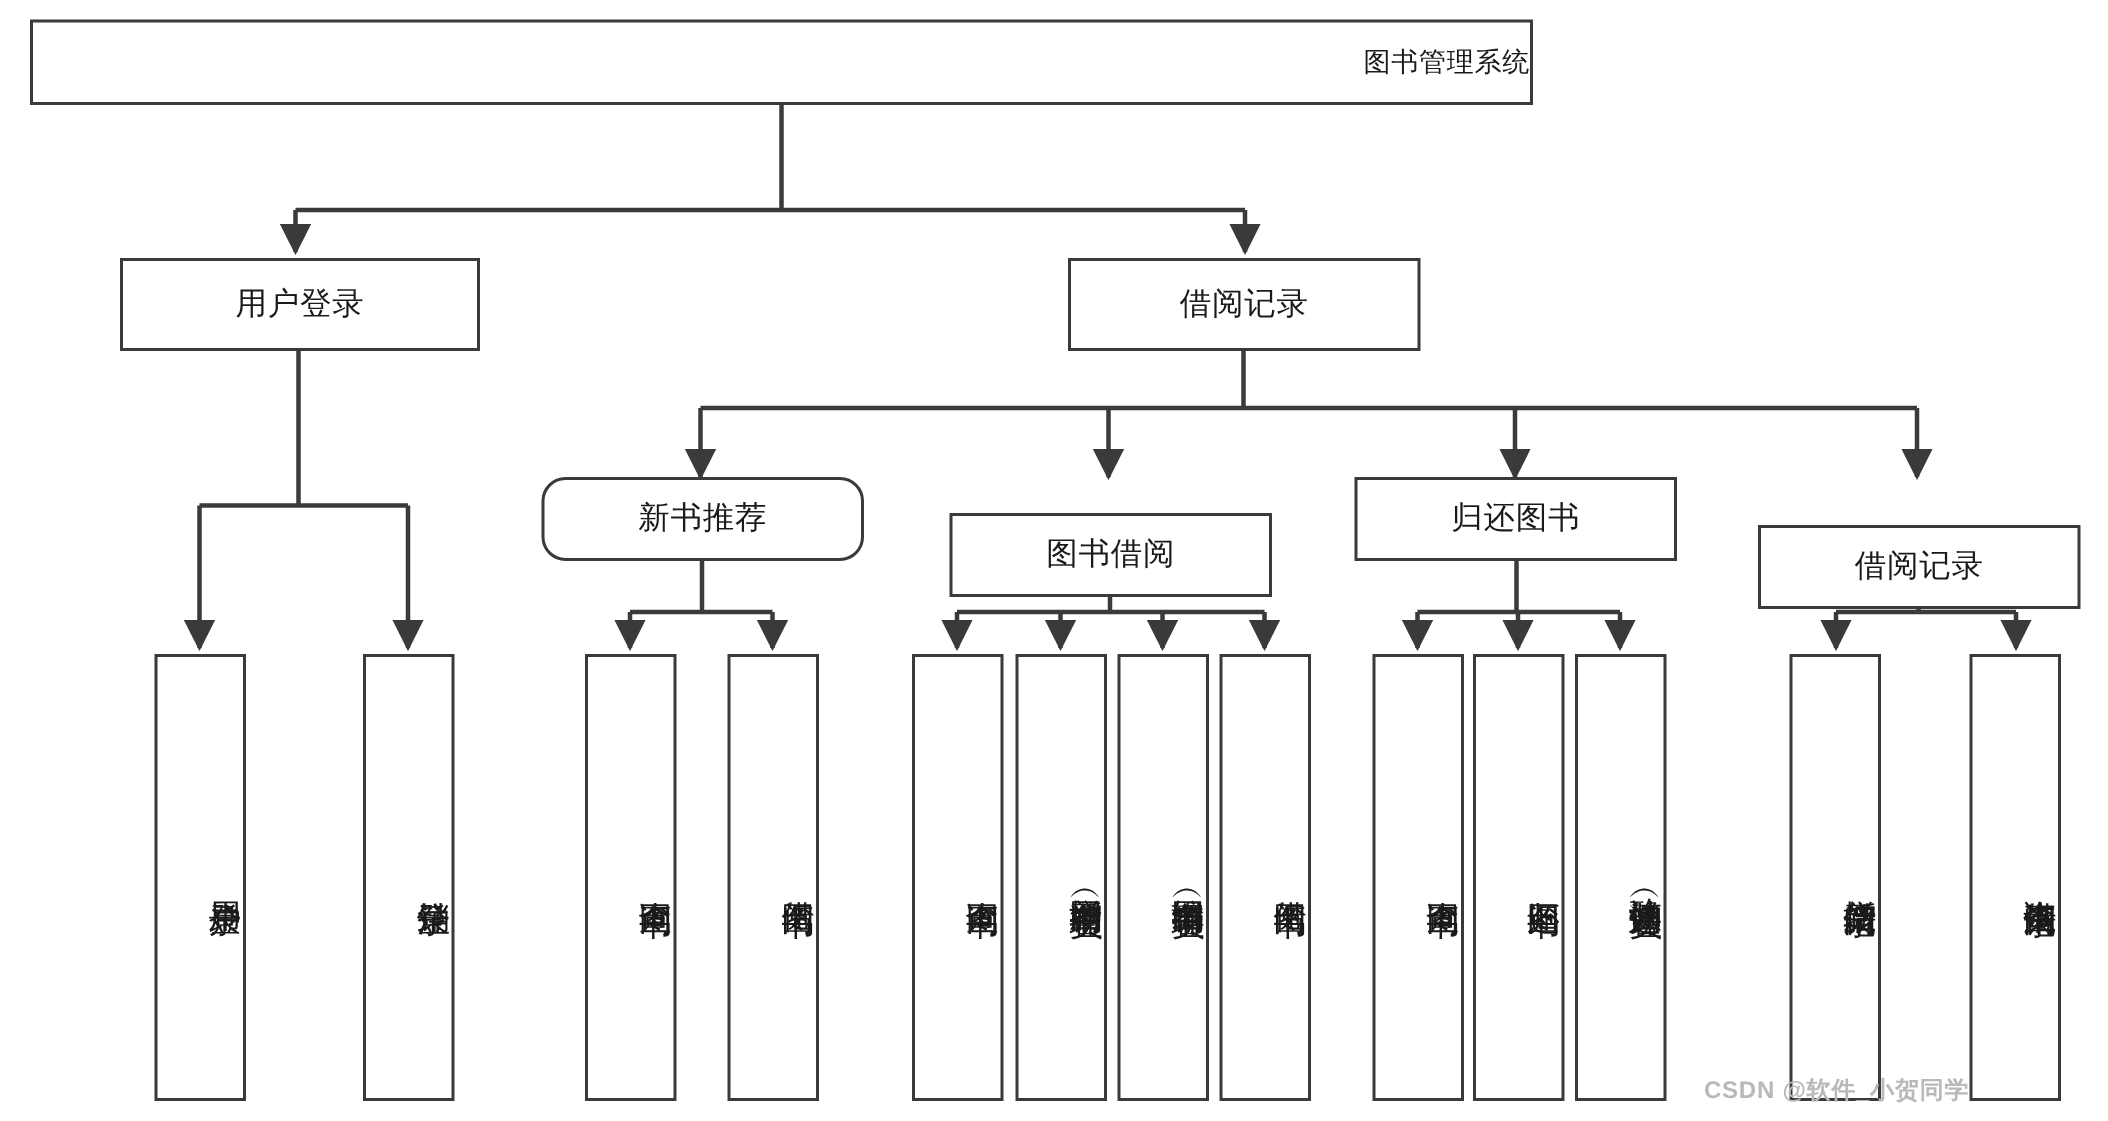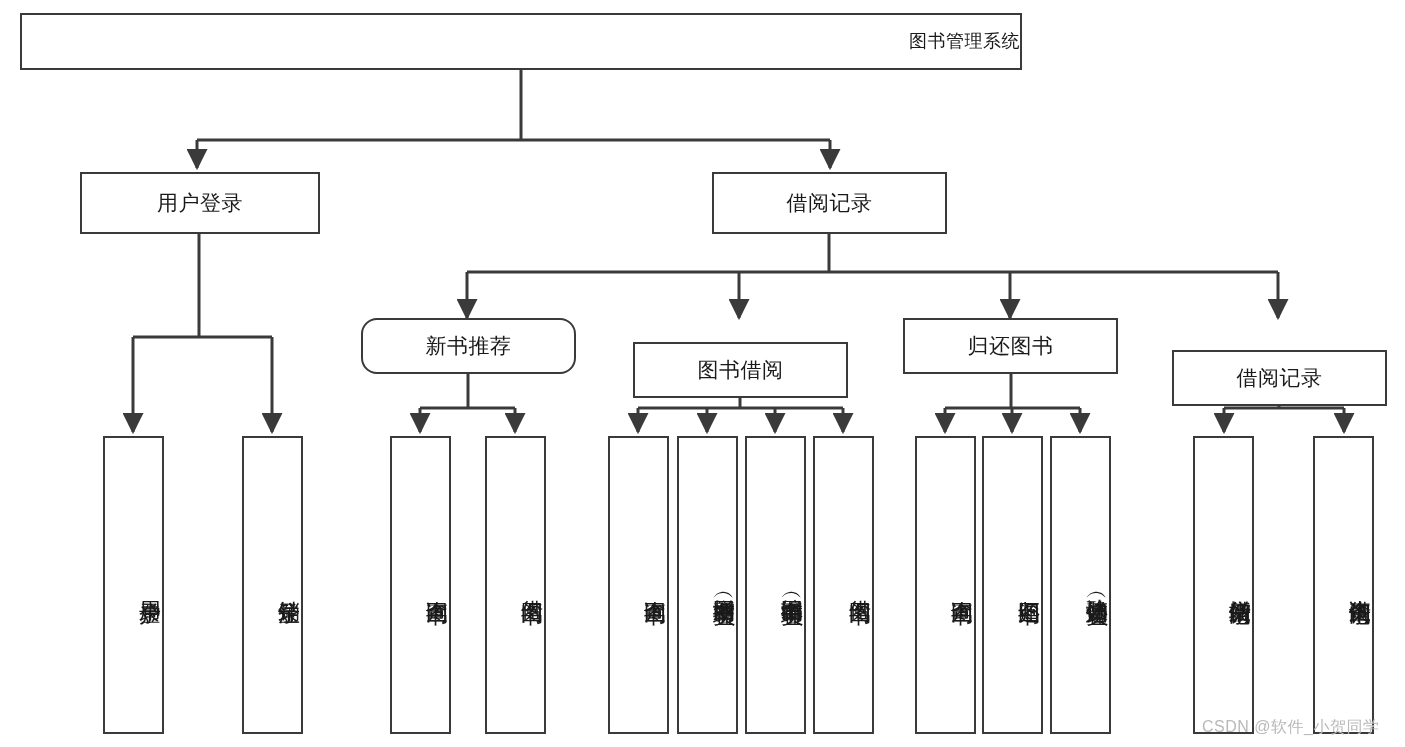--- a/index.html
+++ b/index.html
@@ -186,15 +186,15 @@
     <span>确认归还（管理员）</span>
   </div>
 
   <div class="node node-v" style="left:1193px; top:436px; width:61px; height:298px;">
     <span>新增借阅记录</span>
   </div>
   <div class="node node-v" style="left:1313px; top:436px; width:61px; height:298px;">
     <span>查询借阅记录</span>
   </div>
 
-  <div class="watermark" style="left:1202px; top:717px;">CSDN @软件_小贺同学</div>
+  <div class="watermark" style="left:1136px; top:717px;font-weight:bold;">CSDN @软件_小贺同学</div>
 
 </div>
 
 </body></html>

